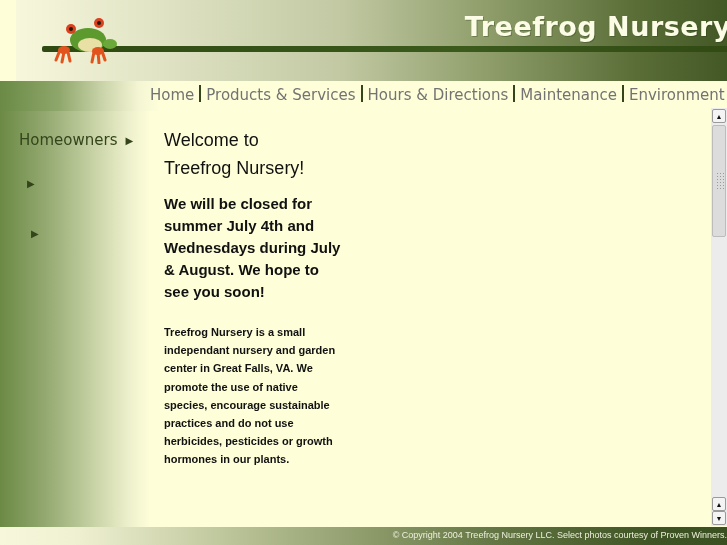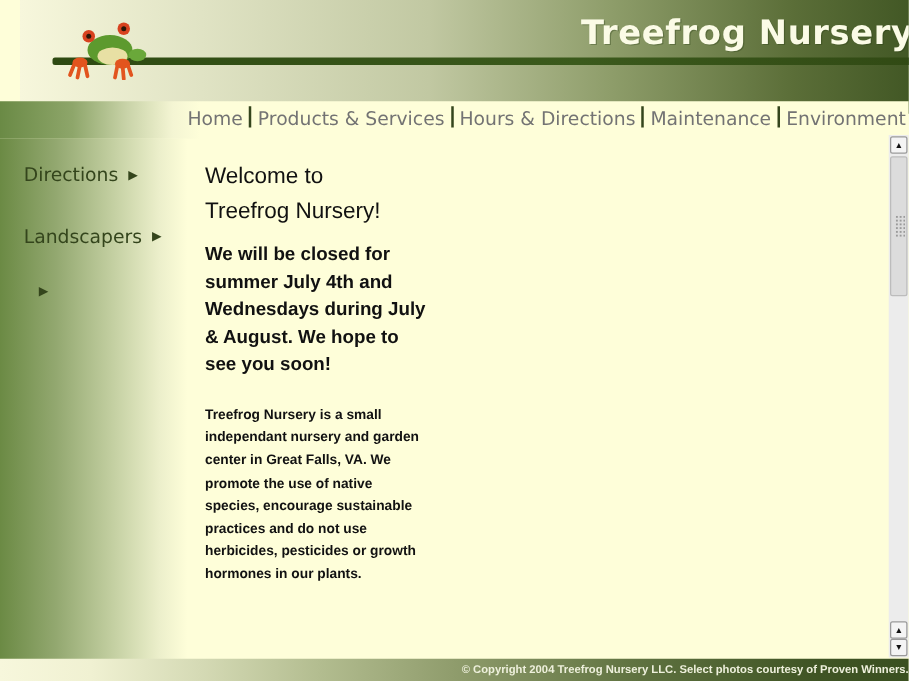--- a/index.html
+++ b/index.html
@@ -74,21 +74,20 @@
     .sb-grip {
       position: absolute; left: 3px; top: 46px; width: 8px; height: 18px;
       background-image: radial-gradient(#9a9a9a 0.7px, transparent 0.8px);
       background-size: 3px 3px;
     }
 
     
     .footer {
       position: absolute; left: 0; top: 527px; width: 727px; height: 18px;
       background: linear-gradient(90deg, #f7f7dc 0%, #f0f1d2 10%, #d5dab5 22%, #b3bd90 35%, #8f9c6c 50%, #5f7240 70%, #3f5424 90%, #3a5020 100%);
-      font-weight: bold;
     }
     .footer-text {
       position: absolute; right: 0; top: 3px; font-size: 9px; color: #eef0dc; white-space: nowrap;
     }
   </style>
 </head>
 <body>
 
 <div class="header">
   <div class="branch"></div>
@@ -112,25 +111,24 @@
   <div class="site-title">Treefrog Nursery</div>
 </div>
 
 <div class="nav-strip"></div>
 <div class="nav">
   <a>Home</a><span class="sep"></span><a>Products &amp; Services</a><span class="sep"></span><a>Hours &amp; Directions</a><span class="sep"></span><a>Maintenance</a><span class="sep"></span><a>Environment</a>
 </div>
 
 <div class="sidebar">
   <div class="side-item" style="top:18px;">
-    <span class="lbl">Directions</span>
+    <span class="lbl">Homeowners</span>
     <span class="arrow">▶</span>
   </div>
   <div class="side-item" style="top:67px;">
-    <span class="lbl">Landscapers</span>
     <span class="arrow">▶</span>
   </div>
   <div class="side-item" style="top:117px;">
     <span class="arrow" style="margin-left:12px">▶</span>
   </div>
 </div>
 
 <div class="content">
   <div class="welcome">
     <div>Welcome to</div>

